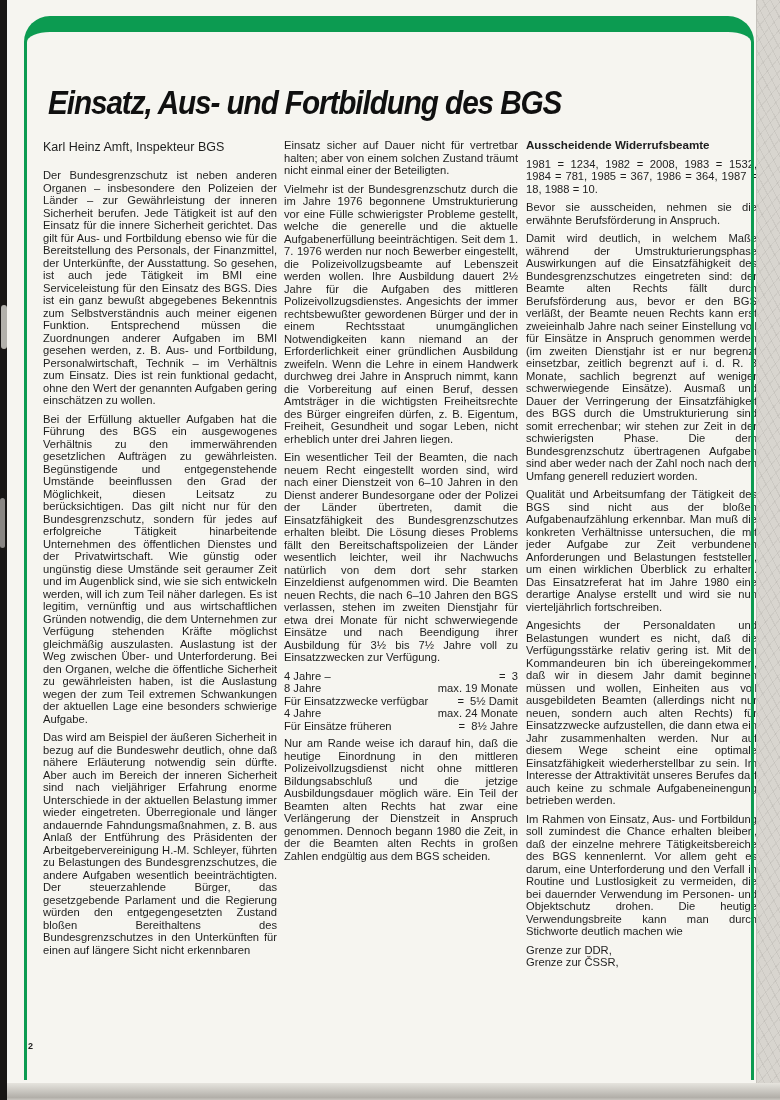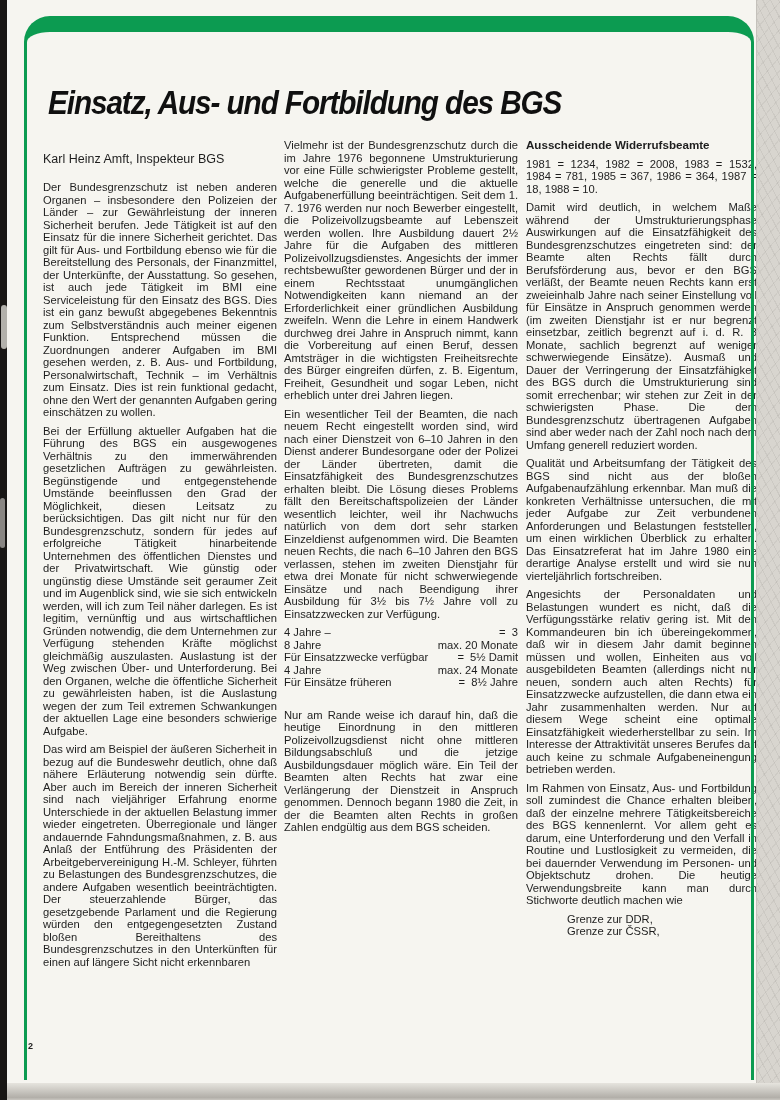--- a/index.html
+++ b/index.html
@@ -43,27 +43,27 @@
     transform:scaleX(.9);transform-origin:left center;
     color:#101010;white-space:nowrap;
   }
   .col{
     position:absolute;top:139px;width:234px;height:924px;overflow:hidden;z-index:2;
     font-size:11.2px;line-height:12.5px;text-align:justify;
   }
   .col-1{left:43px;}
   .col-2{left:284px;}
   .col-3{left:526px;width:231px;}
-  .byline{font-size:12.5px;line-height:14px;text-align:left;margin:13px 0 15px;}
+  .byline{font-size:12.5px;line-height:14px;text-align:left;margin:1px 0 15px;}
   .para{margin:0 0 6px;}
   .section-heading{font-weight:bold;font-size:11.6px;text-align:left;margin:0 0 6px;}
-  .svc-table{margin:1px 0 20px;}
+  .svc-table{margin:1px 0 5px;}
   .trow{display:flex;justify-content:space-between;}
   .trow span{white-space:pre;}
-  .closing-line{text-align:left;margin-left:41px;}
+  .closing-line{text-align:left;}
   .page-number{position:absolute;left:28px;top:1041px;z-index:4;font-size:9px;font-weight:bold;color:#222;}
 </style>
 </head>
 <body>
 
 <div class="scan">
 
   <div class="paper"></div>
 
   <div class="green-frame"></div>
@@ -71,50 +71,52 @@
   <div class="title">Einsatz, Aus- und Fortbildung des BGS</div>
 
   <div class="col col-1">
     <div class="byline">Karl Heinz Amft, Inspekteur BGS</div>
     <p class="para">Der Bundesgrenzschutz ist neben anderen Organen – insbesondere den Polizeien der Länder – zur Gewährleistung der inneren Sicherheit berufen. Jede Tätigkeit ist auf den Einsatz für die innere Sicherheit gerichtet. Das gilt für Aus- und Fortbildung ebenso wie für die Bereitstellung des Personals, der Finanzmittel, der Unterkünfte, der Ausstattung. So gesehen, ist auch jede Tätigkeit im BMI eine Serviceleistung für den Einsatz des BGS. Dies ist ein ganz bewußt abgegebenes Bekenntnis zum Selbstverständnis auch meiner eigenen Funktion. Entsprechend müssen die Zuordnungen anderer Aufgaben im BMI gesehen werden, z. B. Aus- und Fortbildung, Personalwirtschaft, Technik – im Verhältnis zum Einsatz. Dies ist rein funktional gedacht, ohne den Wert der genannten Aufgaben gering einschätzen zu wollen.</p>
     <p class="para">Bei der Erfüllung aktueller Aufgaben hat die Führung des BGS ein ausgewogenes Verhältnis zu den immerwährenden gesetzlichen Aufträgen zu gewährleisten. Begünstigende und entgegenstehende Umstände beeinflussen den Grad der Möglichkeit, diesen Leitsatz zu berücksichtigen. Das gilt nicht nur für den Bundesgrenzschutz, sondern für jedes auf erfolgreiche Tätigkeit hinarbeitende Unternehmen des öffentlichen Dienstes und der Privatwirtschaft. Wie günstig oder ungünstig diese Umstände seit geraumer Zeit und im Augenblick sind, wie sie sich entwickeln werden, will ich zum Teil näher darlegen. Es ist legitim, vernünftig und aus wirtschaftlichen Gründen notwendig, die dem Unternehmen zur Verfügung stehenden Kräfte möglichst gleichmäßig auszulasten. Auslastung ist der Weg zwischen Über- und Unterforderung. Bei den Organen, welche die öffentliche Sicherheit zu gewährleisten haben, ist die Auslastung wegen der zum Teil extremen Schwankungen der aktuellen Lage eine besonders schwierige Aufgabe.</p>
     <p class="para">Das wird am Beispiel der äußeren Sicherheit in bezug auf die Bundeswehr deutlich, ohne daß nähere Erläuterung notwendig sein dürfte. Aber auch im Bereich der inneren Sicherheit sind nach vieljähriger Erfahrung enorme Unterschiede in der aktuellen Belastung immer wieder eingetreten. Überregionale und länger andauernde Fahndungsmaßnahmen, z. B. aus Anlaß der Entführung des Präsidenten der Arbeitgebervereinigung H.-M. Schleyer, führten zu Belastungen des Bundesgrenzschutzes, die andere Aufgaben wesentlich beeinträchtigten. Der steuerzahlende Bürger, das gesetzgebende Parlament und die Regierung würden den entgegengesetzten Zustand bloßen Bereithaltens des Bundesgrenzschutzes in den Unterkünften für einen auf längere Sicht nicht erkennbaren</p>
   </div>
 
   <div class="col col-2">
+    <p class="para">Einsatz sicher auf Dauer nicht für vertretbar halten; aber von einem solchen Zustand träumt nicht einmal einer der Beteiligten.</p>
     <p class="para">Vielmehr ist der Bundesgrenzschutz durch die im Jahre 1976 begonnene Umstrukturierung vor eine Fülle schwierigster Probleme gestellt, welche die generelle und die aktuelle Aufgabenerfüllung beeinträchtigen. Seit dem 1. 7. 1976 werden nur noch Bewerber eingestellt, die Polizeivollzugsbeamte auf Lebenszeit werden wollen. Ihre Ausbildung dauert 2½ Jahre für die Aufgaben des mittleren Polizeivollzugsdienstes. Angesichts der immer rechtsbewußter gewordenen Bürger und der in einem Rechtsstaat unumgänglichen Notwendigkeiten kann niemand an der Erforderlichkeit einer gründlichen Ausbildung zweifeln. Wenn die Lehre in einem Handwerk durchweg drei Jahre in Anspruch nimmt, kann die Vorbereitung auf einen Beruf, dessen Amtsträger in die wichtigsten Freiheitsrechte des Bürger eingreifen dürfen, z. B. Eigentum, Freiheit, Gesundheit und sogar Leben, nicht erheblich unter drei Jahren liegen.</p>
     <p class="para">Ein wesentlicher Teil der Beamten, die nach neuem Recht eingestellt worden sind, wird nach einer Dienstzeit von 6–10 Jahren in den Dienst anderer Bundesorgane oder der Polizei der Länder übertreten, damit die Einsatzfähigkeit des Bundesgrenzschutzes erhalten bleibt. Die Lösung dieses Problems fällt den Bereitschaftspolizeien der Länder wesentlich leichter, weil ihr Nachwuchs natürlich von dem dort sehr starken Einzeldienst aufgenommen wird. Die Beamten neuen Rechts, die nach 6–10 Jahren den BGS verlassen, stehen im zweiten Dienstjahr für etwa drei Monate für nicht schwerwiegende Einsätze und nach Beendigung ihrer Ausbildung für 3½ bis 7½ Jahre voll zu Einsatzzwecken zur Verfügung.</p>
     <div class="svc-table">
       <div class="trow">
         <span>4 Jahre –</span>
         <span>=  3</span>
       </div>
       <div class="trow">
         <span>8 Jahre</span>
-        <span>max. 20 Monate</span>
+        <span>max. 19 Monate</span>
       </div>
       <div class="trow">
         <span>Für Einsatzzwecke verfügbar</span>
         <span>=  5½ Damit</span>
       </div>
       <div class="trow">
         <span>4 Jahre</span>
         <span>max. 24 Monate</span>
       </div>
       <div class="trow">
         <span>Für Einsätze früheren</span>
         <span>=  8½ Jahre</span>
       </div>
     </div>
     <p class="para">Nur am Rande weise ich darauf hin, daß die heutige Einordnung in den mittleren Polizeivollzugsdienst nicht ohne mittleren Bildungsabschluß und die jetzige Ausbildungsdauer möglich wäre. Ein Teil der Beamten alten Rechts hat zwar eine Verlängerung der Dienstzeit in Anspruch genommen. Dennoch begann 1980 die Zeit, in der die Beamten alten Rechts in großen Zahlen endgültig aus dem BGS scheiden.</p>
   </div>
 
   <div class="col col-3">
     <div class="section-heading">Ausscheidende Widerrufsbeamte</div>
     <p class="para">1981 = 1234, 1982 = 2008, 1983 = 1532, 1984 = 781, 1985 = 367, 1986 = 364, 1987 = 18, 1988 = 10.</p>
+    <p class="para">Bevor sie ausscheiden, nehmen sie die erwähnte Berufsförderung in Anspruch.</p>
     <p class="para">Damit wird deutlich, in welchem Maße während der Umstrukturierungsphase Auswirkungen auf die Einsatzfähigkeit des Bundesgrenzschutzes eingetreten sind: der Beamte alten Rechts fällt durch Berufsförderung aus, bevor er den BGS verläßt, der Beamte neuen Rechts kann erst zweieinhalb Jahre nach seiner Einstellung voll für Einsätze in Anspruch genommen werden (im zweiten Dienstjahr ist er nur begrenzt einsetzbar, zeitlich begrenzt auf i. d. R. 3 Monate, sachlich begrenzt auf weniger schwerwiegende Einsätze). Ausmaß und Dauer der Verringerung der Einsatzfähigkeit des BGS durch die Umstrukturierung sind somit errechenbar; wir stehen zur Zeit in der schwierigsten Phase. Die dem Bundesgrenzschutz übertragenen Aufgaben sind aber weder nach der Zahl noch nach dem Umfang generell reduziert worden.</p>
     <p class="para">Qualität und Arbeitsumfang der Tätigkeit des BGS sind nicht aus der bloßen Aufgabenaufzählung erkennbar. Man muß die konkreten Verhältnisse untersuchen, die mit jeder Aufgabe zur Zeit verbundenen Anforderungen und Belastungen feststellen, um einen wirklichen Überblick zu erhalten. Das Einsatzreferat hat im Jahre 1980 eine derartige Analyse erstellt und wird sie nun vierteljährlich fortschreiben.</p>
     <p class="para">Angesichts der Personaldaten und Belastungen wundert es nicht, daß die Verfügungsstärke relativ gering ist. Mit den Kommandeuren bin ich übereingekommen, daß wir in diesem Jahr damit beginnen müssen und wollen, Einheiten aus voll ausgebildeten Beamten (allerdings nicht nur neuen, sondern auch alten Rechts) für Einsatzzwecke aufzustellen, die dann etwa ein Jahr zusammenhalten werden. Nur auf diesem Wege scheint eine optimale Einsatzfähigkeit wiederherstellbar zu sein. Im Interesse der Attraktivität unseres Berufes darf auch keine zu schmale Aufgabeneinengung betrieben werden.</p>
     <p class="para">Im Rahmen von Einsatz, Aus- und Fortbildung soll zumindest die Chance erhalten bleiben, daß der einzelne mehrere Tätigkeitsbereiche des BGS kennenlernt. Vor allem geht es darum, eine Unterforderung und den Verfall in Routine und Lustlosigkeit zu vermeiden, die bei dauernder Verwendung im Personen- und Objektschutz drohen. Die heutige Verwendungsbreite kann man durch Stichworte deutlich machen wie</p>
     <div class="closing-line">Grenze zur DDR,</div>
     <div class="closing-line">Grenze zur ČSSR,</div>
   </div>
 
   <div class="page-number">2</div>
 

